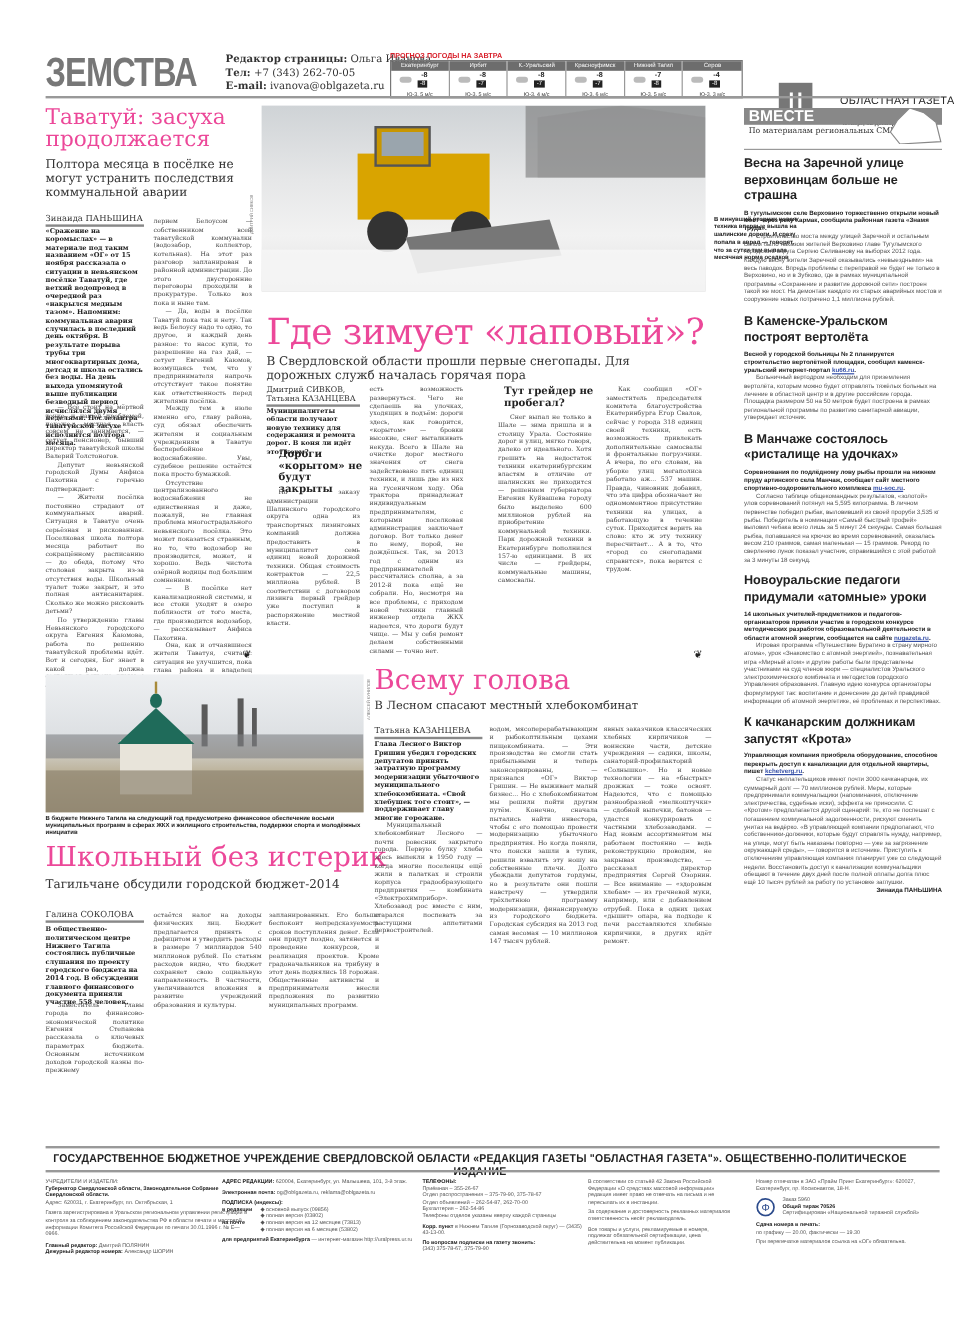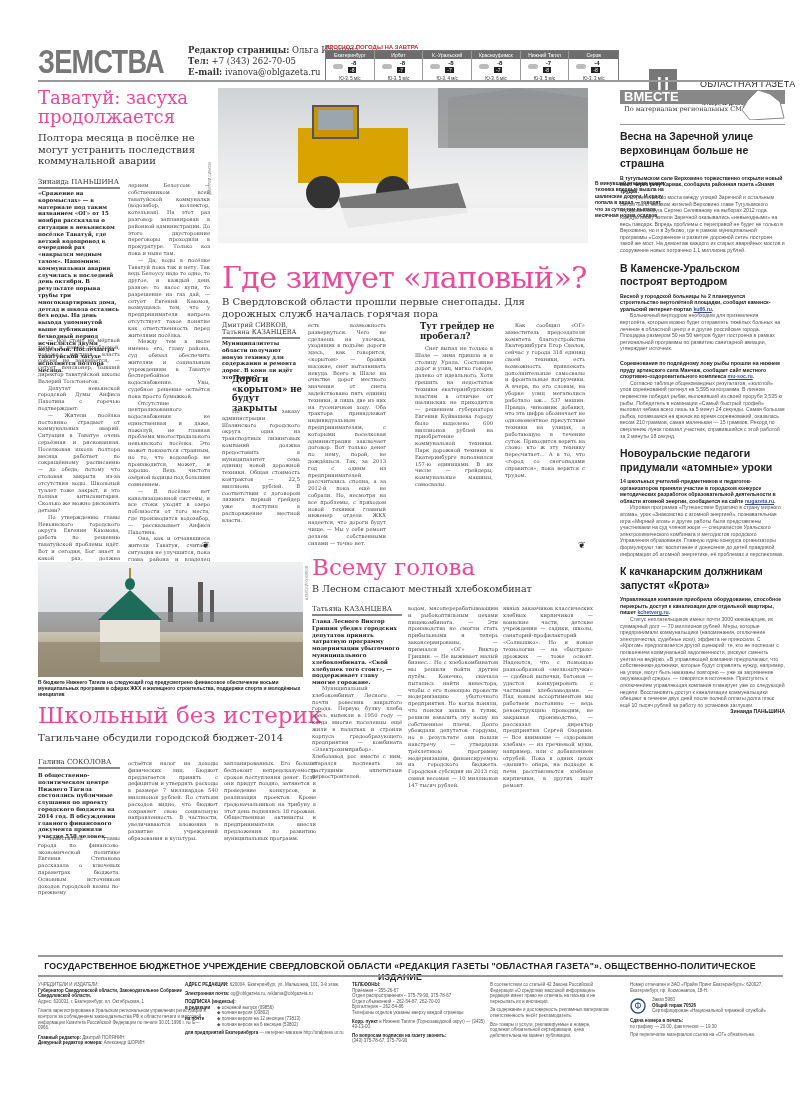--- a/index.html
+++ b/index.html
@@ -248,27 +248,28 @@
 
 <div class="abs" style="left:620px; top:128px; width:165px;">
   <div>
     <div class="side-h" style="margin-top:2px;">Весна на Заречной улице верховинцам больше не страшна</div>
     <div class="side-lead" style="margin-top:4px;">В тугулымском селе Верховино торжественно открыли новый мост через реку Кармак, сообщила районная газета «Знамя труда».</div>
     <div class="side-body">
         <p>Строительство моста между улицей Заречной и остальным селом было наказом жителей Верховино главе Тугулымского городского округа Сергею Селиванову на выборах 2012 года. Каждую весну жители Заречной оказывались «невыездными» на весь паводок. Впредь проблемы с переправой не будет не только в Верховино, но и в Зубково, где в рамках муниципальной программы «Сохранение и развитие дорожной сети» построен такой же мост. На демонтаж каждого из старых аварийных мостов и сооружение новых потрачено 1,1 миллиона рублей.</p>
       </div>
   </div>
   <div style="margin-top:8px;">
-    <div class="side-h">В Каменске-Уральском построят вертодром</div>
+    <div class="side-h">В Каменске-Уральском построят вертолёта</div>
     <div class="side-lead" style="margin-top:4px;"><span>Весной у городской больницы № 2 планируется строительство вертолётной площадки, сообщил каменск-уральский интернет-портал</span> <span class="link">ku66.ru</span>.</div>
     <div class="side-body">
         <p>Больничный вертодром необходим для приземления вертолёта, которым можно будет отправлять тяжёлых больных на лечение в областной центр и в другие российские города. Площадка размером 50 на 50 метров будет построена в рамках региональной программы по развитию санитарной авиации, утверждает источник.</p>
       </div>
   </div>
   <div style="margin-top:8px;">
+    <div class="side-h">В Манчаже состоялось «ристалище на удочках»</div>
     <div class="side-lead" style="margin-top:4px;"><span>Соревнования по подлёдному лову рыбы прошли на нижнем пруду артинского села Манчаж, сообщает сайт местного спортивно-оздоровительного комплекса</span> <span class="link">mu-soc.ru</span>.</div>
     <div class="side-body">
         <p>Согласно таблице общекомандных результатов, «золотой» улов соревнований потянул на 5,595 килограмма. В личном первенстве победил рыбак, выловивший из своей проруби 3,535 кг рыбы. Победитель в номинации «Самый быстрый трофей» выловил чебака всего лишь за 5 минут 24 секунды. Самая большая рыбка, попавшаяся на крючок во время соревнований, оказалась весом 210 граммов, самая маленькая — 15 граммов. Рекорд по сверлению лунок показал участник, справившийся с этой работой за 3 минуты 18 секунд.</p>
       </div>
   </div>
   <div style="margin-top:8px;">
     <div class="side-h">Новоуральские педагоги придумали «атомные» уроки</div>
     <div class="side-lead" style="margin-top:4px;"><span>14 школьных учителей-предметников и педагогов-организаторов приняли участие в городском конкурсе методических разработок образовательной деятельности в области атомной энергии, сообщается на сайте</span> <span class="link">nugazeta.ru</span>.</div>
     <div class="side-body">
         <p>Игровая программа «Путешествие Буратино в страну мирного атома», урок «Знакомство с атомной энергией», познавательная игра «Мирный атом» и другие работы были представлены участниками на суд членов жюри — специалистов Уральского электрохимического комбината и методистов городского Управления образования. Главную идею конкурса организаторы формулируют так: воспитание и донесение до детей правдивой информации об атомной энергетике, её проблемах и перспективах.</p>

